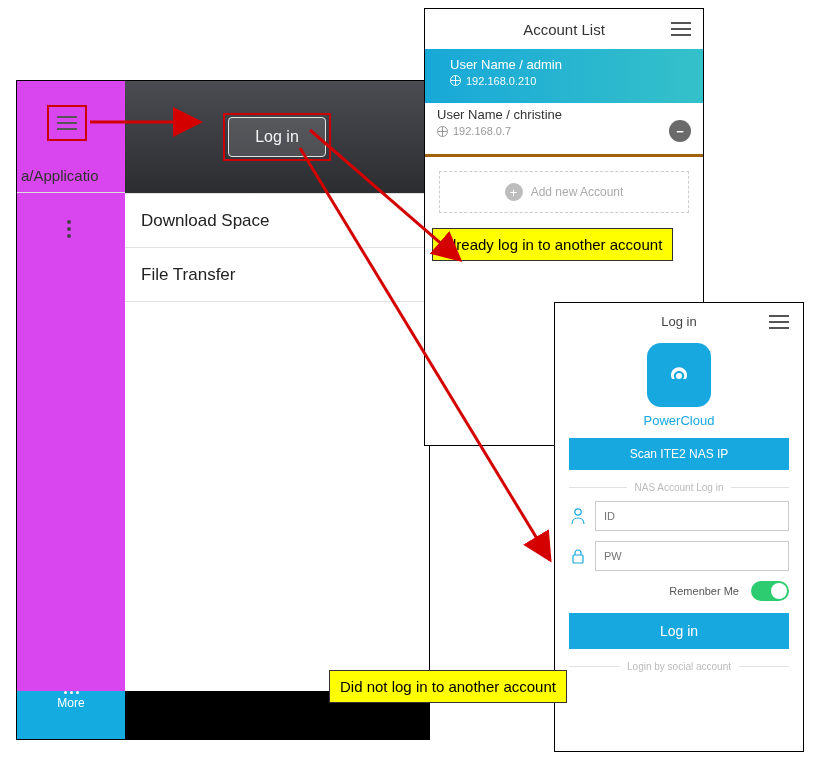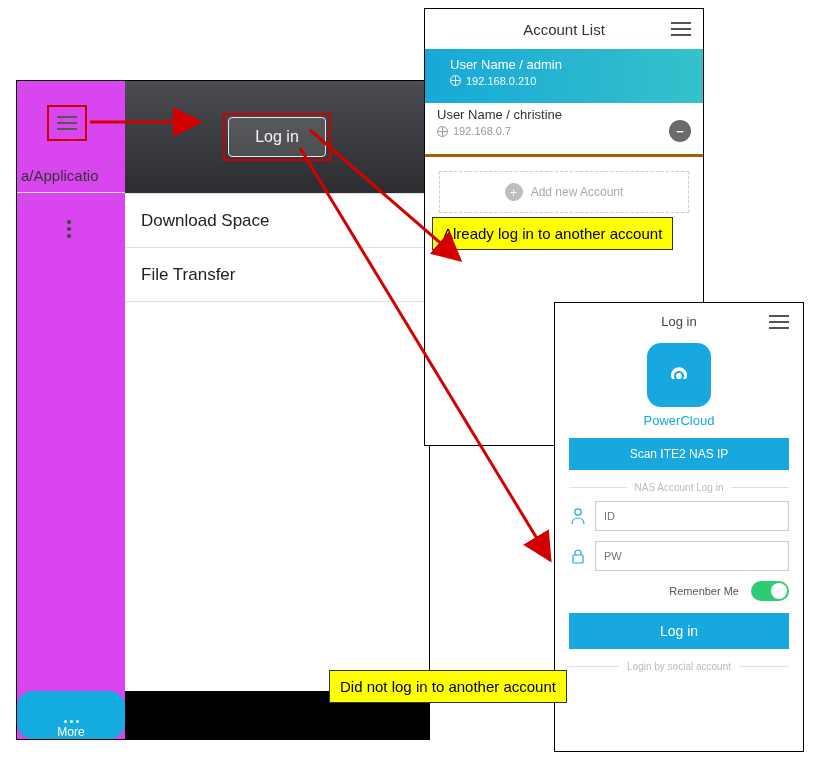--- a/index.html
+++ b/index.html
@@ -26,21 +26,21 @@
   .s1-cut-label {
     position: absolute; left: 0; top: 78px; height: 34px; line-height: 34px;
     font-size: 15px; color: #333; padding-left: 4px; border-bottom: 1px solid #ddd; width: 100%;
   }
   .s1-dots {
     position: absolute; left: 50px; top: 136px; font-size: 20px; letter-spacing: 0; line-height: 6px; color: #444;
   }
   .s1-dots div{width:4px;height:4px;background:#444;border-radius:50%;margin:3px 0;}
   .s1-more-tab {
     position: absolute; left: 0; bottom: 0; width: 108px; height: 48px;
-    background: #14abe0; color: #fff; display: flex; flex-direction: column; align-items: center; justify-content: flex-end; border-radius: 16px;
+    background: #14abe0; color: #fff; display: flex; flex-direction: column; align-items: center; justify-content: flex-start;
   }
   .s1-more-tab .md{display:flex;gap:3px;margin-bottom:2px}
   .s1-more-tab .md div{width:3px;height:3px;background:#fff;border-radius:50%}
   .s1-more-tab span{font-size:12px}
 
   .s1-main {
     position: absolute; left: 108px; top: 0; right: 0; height: 100%;
     background: #fff;
   }
   .s1-hero {
@@ -113,21 +113,21 @@
   .s3-field{display:flex;align-items:center;gap:8px;margin-bottom:10px}
   .s3-field .ico{width:18px;display:flex;justify-content:center;color:#17a8e0}
   .s3-field input{flex:1;height:30px;border:1px solid #ccc;padding:0 8px;font-size:11px}
   .s3-remember{display:flex;align-items:center;justify-content:flex-end;gap:12px;font-size:11px;color:#555;margin:8px 0 12px}
   .toggle{width:38px;height:20px;background:#2ecc71;border-radius:10px;position:relative}
   .toggle::after{content:"";position:absolute;right:2px;top:2px;width:16px;height:16px;background:#fff;border-radius:50%}
   .s3-login-btn{height:36px;background:#17a8e0;color:#fff;display:flex;align-items:center;justify-content:center;font-size:14px;margin-bottom:8px}
 
   
   .callout{position:absolute;background:#ffff00;border:1px solid #333;padding:7px 10px;font-size:15px;color:#000}
-  .co1{left:432px;top:217px}
+  .co1{left:432px;top:228px}
   .co2{left:329px;top:670px}
 
   
   svg.arrows{position:absolute;left:0;top:0;width:819px;height:760px;pointer-events:none}
 
   .globe-icon{width:11px;height:11px;border:1px solid currentColor;border-radius:50%;position:relative;display:inline-block;flex:none}
   .globe-icon::before{content:"";position:absolute;left:0;right:0;top:4px;height:1px;background:currentColor}
   .globe-icon::after{content:"";position:absolute;top:0;bottom:0;left:4px;width:1px;background:currentColor}
 </style>
 </head>

